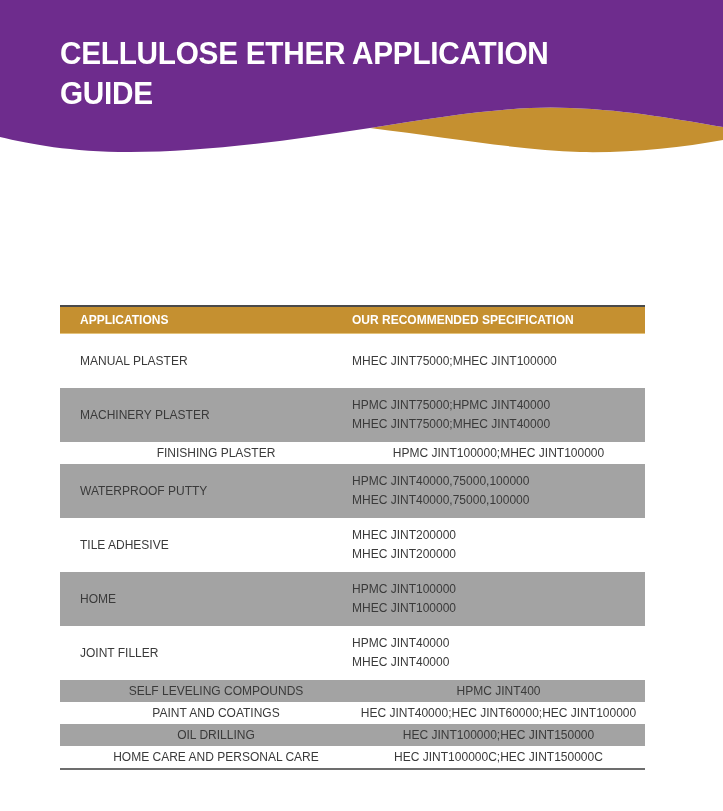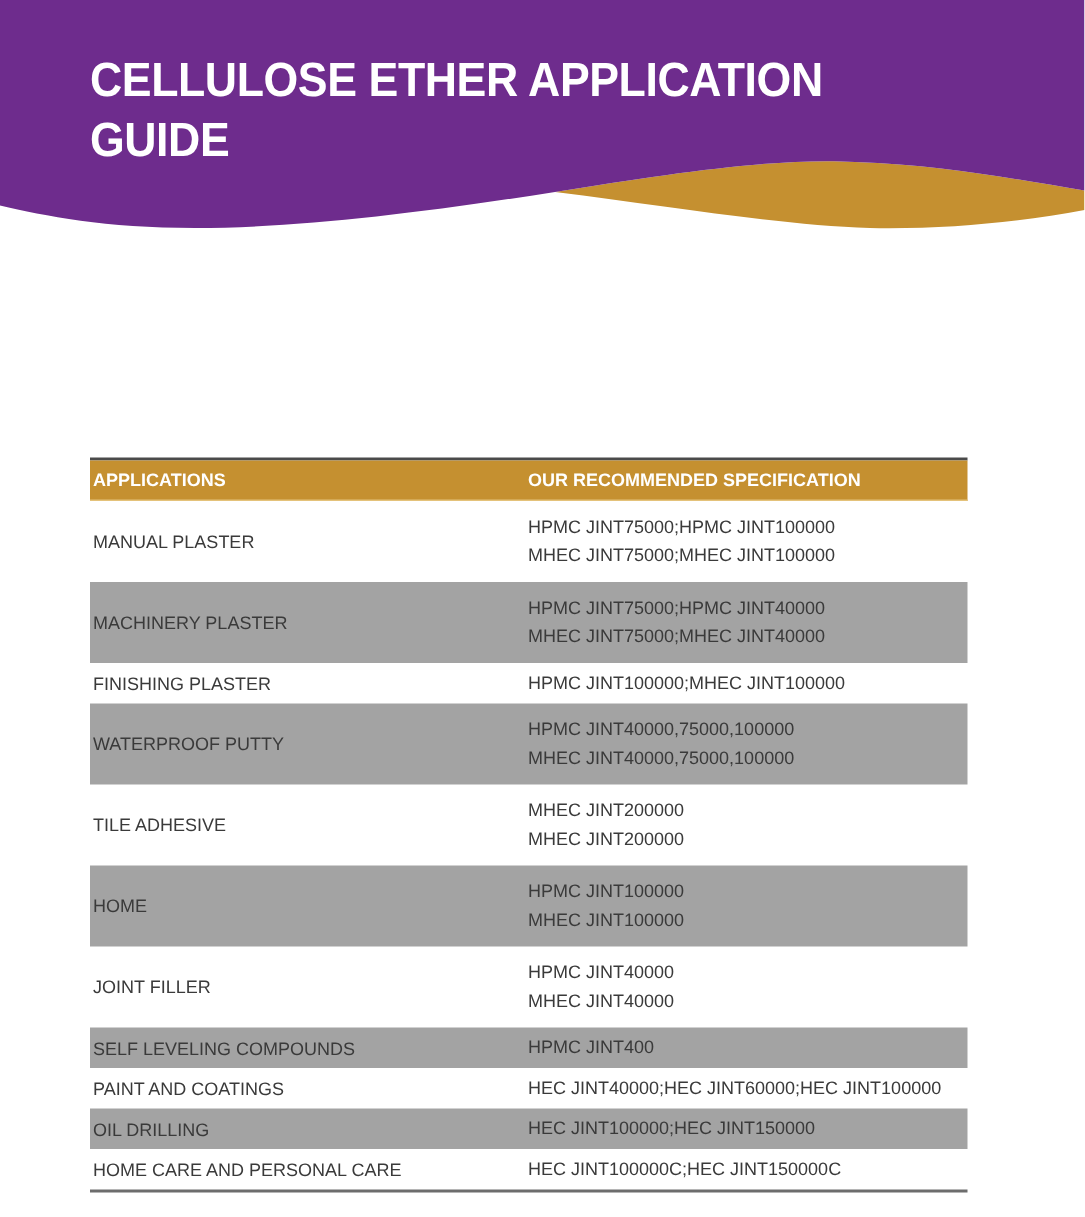--- a/index.html
+++ b/index.html
@@ -16,24 +16,24 @@
     letter-spacing: -0.3px; transform: scaleX(0.93); transform-origin: left top;
     width: 600px;
   }
   .table {
     position: absolute; left: 60px; top: 305px; width: 585px;
     border-top: 2px solid #4a4a4a; border-bottom: 2px solid #6d6d6d;
     font-size: 12px; color: #3a3a3a;
   }
   .row { display: flex; align-items: center; box-sizing: border-box; }
   .row.head { background: #c59030; color: #ffffff; font-weight: bold; height: 27px; border-bottom: 1px solid #e4c27a; }
-  .row.single { height: 27px; }
+  .row.single { height: 22px; text-align: center; }
   .row.double { height: 54px; }
   .row.alt { background: #a3a3a3; }
-  .cell-app { width: 292px; padding-left: 2px; box-sizing: border-box; }
+  .cell-app { width: 292px; padding-left: 20px; box-sizing: border-box; }
   .cell-spec { flex: 1; line-height: 19px; }
   .cell-spec span { display: block; }
 </style>
 </head>
 <body>
 
 <div class="banner">
   <svg width="723" height="170" viewBox="0 0 723 170">
     <path d="M370,128 C450,115 520,105 570,108 C630,110 680,120 723,127 L723,140 C680,148 630,153 580,152 C520,150 450,138 370,128 Z" fill="#c59030"></path>
     <path d="M0,0 L723,0 L723,127 C680,120 630,110 570,108 C520,105 450,115 370,128 C280,142 200,152 130,152 C70,152 30,144 0,137 Z" fill="#6e2c8d"></path>
@@ -43,21 +43,20 @@
 
 <div class="table">
   <div class="row head">
     <div class="cell-app">APPLICATIONS</div>
     <div class="cell-spec">OUR RECOMMENDED SPECIFICATION</div>
   </div>
 
   <div class="row double">
     <div class="cell-app">MANUAL PLASTER</div>
     <div class="cell-spec">
-      <span>HPMC JINT75000;HPMC JINT100000</span>
       <span>MHEC JINT75000;MHEC JINT100000</span>
     </div>
   </div>
   <div class="row double alt">
     <div class="cell-app">MACHINERY PLASTER</div>
     <div class="cell-spec">
       <span>HPMC JINT75000;HPMC JINT40000</span>
       <span>MHEC JINT75000;MHEC JINT40000</span>
     </div>
   </div>

